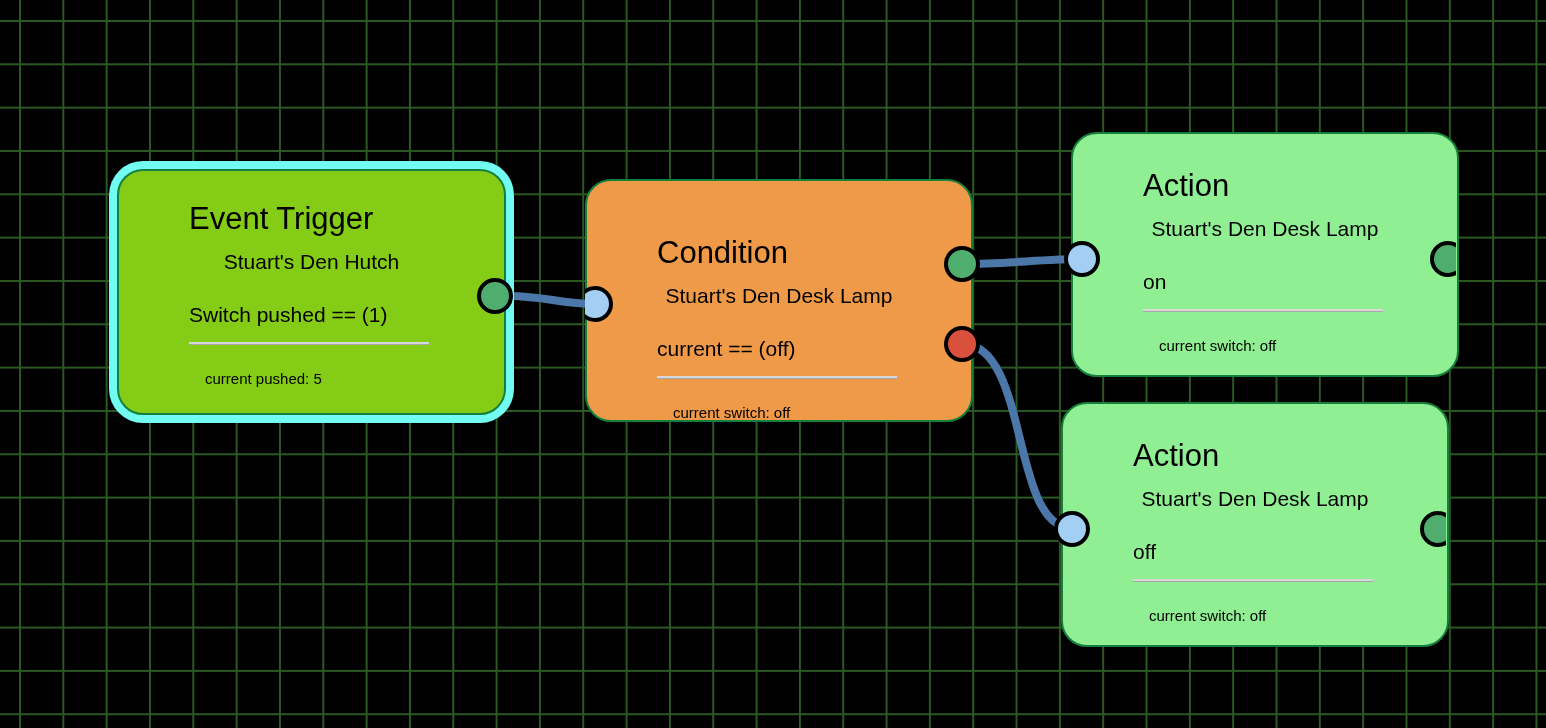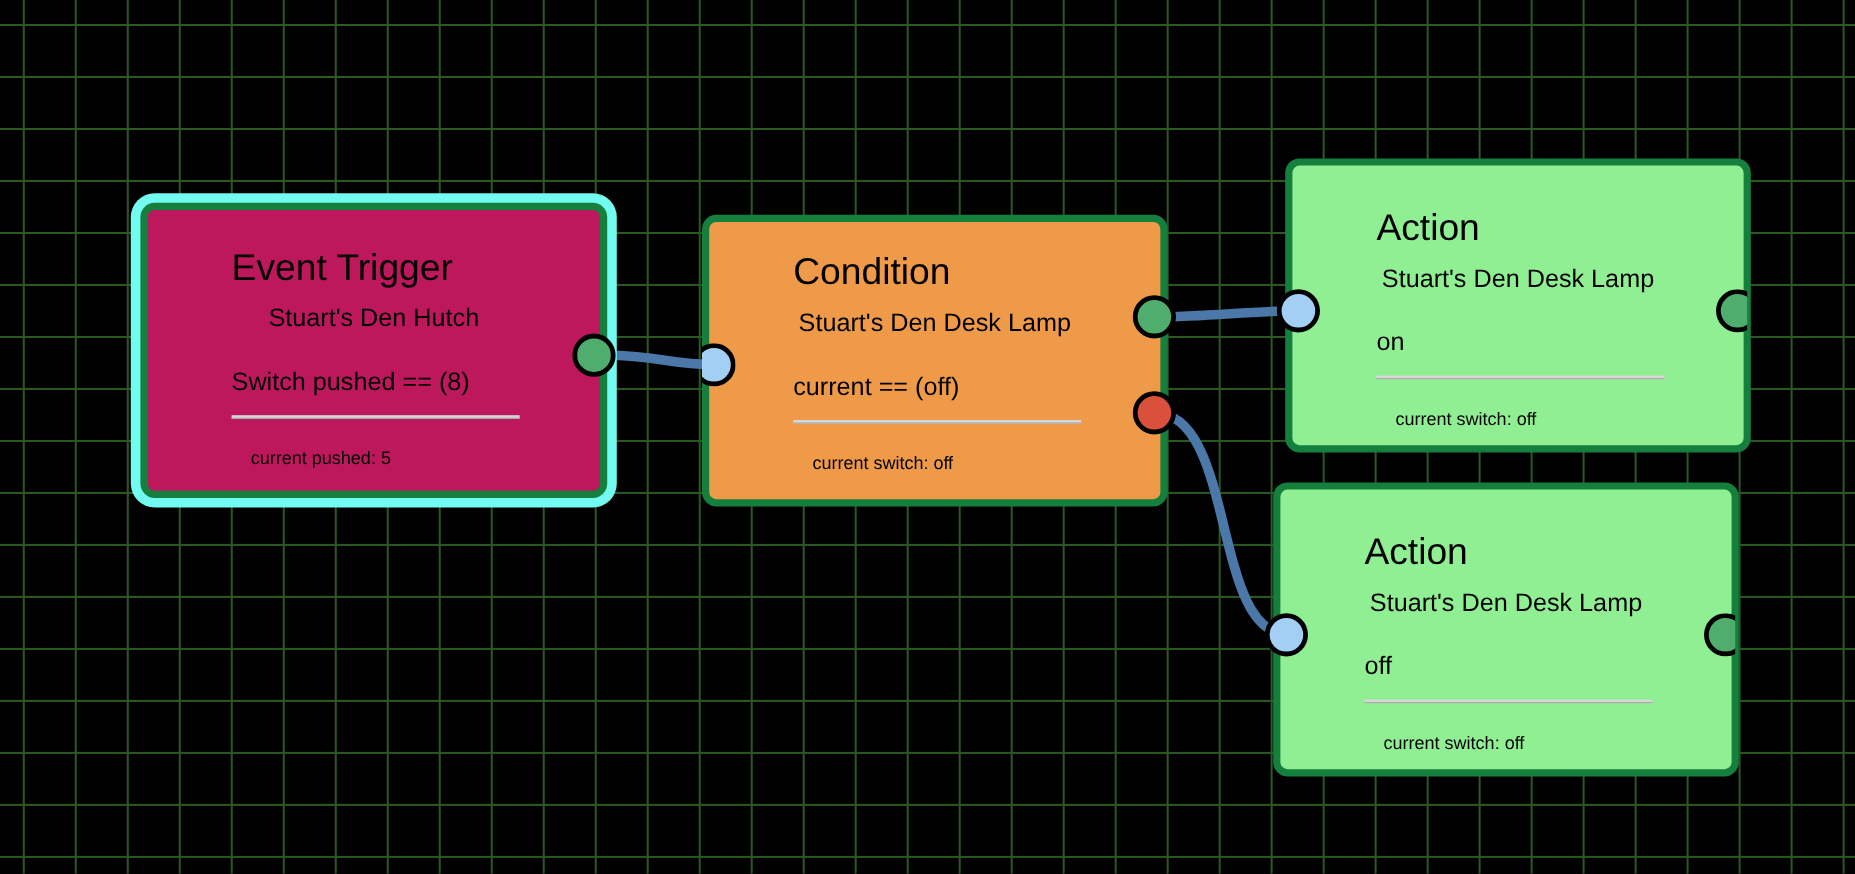--- a/index.html
+++ b/index.html
@@ -9,25 +9,25 @@
     background-image:
       linear-gradient(to right, #2a5a22 0, #2a5a22 2px, transparent 2px),
       linear-gradient(to bottom, #2a5a22 0, #2a5a22 2px, transparent 2px);
     background-size:43.33px 43.33px, 43.33px 43.33px;
     background-position:19px 0, 0 20px;
     font-family:"Liberation Sans", sans-serif;
   }
   #wires { position:absolute; left:0; top:0; width:1546px; height:728px; z-index:1; }
   .wire { fill:none; stroke:#4b78a8; stroke-width:8; stroke-linecap:round; }
   .node {
-    position:absolute; box-sizing:border-box; border:6px solid #15803d;
-    border-radius:12px; z-index:2; overflow:hidden;
+    position:absolute; box-sizing:border-box; border:2px solid #15803d;
+    border-radius:26px; z-index:2; overflow:hidden;
   }
   .node.selected { box-shadow:0 0 0 8px #72fbf0; }
-  .node.trigger { background:#be185d; }
+  .node.trigger { background:#84cc16; }
   .node.condition { background:#ef9a48; }
   .node.action { background:#90ef93; }
   .node .content { position:absolute; left:70px; right:70px; top:0; color:#000; }
   .node .title { font-size:31px; margin-top:30px; line-height:36px; }
   .node .line1 { font-size:21px; margin-top:12px; line-height:26px;text-align:center; }
   .node .line2 { font-size:21px; margin-top:27px; line-height:26px; }
   .node .divider { height:2px; background:#d8d8d8; border-bottom:1px solid #a8a8a8; margin-top:14px; width:240px; }
   .node .current { font-size:15px; margin-top:20px; margin-left:16px; line-height:28px; }
   .port {
     position:absolute; width:28px; height:28px; border:4px solid #000; border-radius:50%;
@@ -43,30 +43,30 @@
 <svg id="wires" xmlns="http://www.w3.org/2000/svg">
   <path class="wire" d="M 505 296 C 550 296, 555 304, 598 304"></path>
   <path class="wire" d="M 962 264 C 1010 264, 1040 259, 1085 259"></path>
   <path class="wire" d="M 962 344 C 1030 344, 1010 528, 1072 528"></path>
 </svg>
 
 <div class="node trigger selected" style="left:117px; top:169px; width:389px; height:246px;">
   <div class="content">
     <div class="title">Event Trigger</div>
     <div class="line1">Stuart's Den Hutch</div>
-    <div class="line2">Switch pushed == (8)</div>
+    <div class="line2">Switch pushed == (1)</div>
     <div class="divider"></div>
     <div class="current">current pushed: 5</div>
   </div>
 </div>
 <div class="port out" style="left:477px; right:auto; top:278px;"></div>
 
 <div class="node condition" style="left:585px; top:179px; width:388px; height:243px;">
   <div class="content">
-    <div class="title" style="margin-top:24px;">Condition</div>
+    <div class="title" style="margin-top:54px;">Condition</div>
     <div class="line1">Stuart's Den Desk Lamp</div>
     <div class="line2">current == (off)</div>
     <div class="divider"></div>
     <div class="current">current switch: off</div>
   </div>
 </div>
 <div class="port in" style="left:577px; top:286px; clip-path:inset(0 0 0 8px);"></div>
 <div class="port out" style="left:944px; right:auto; top:246px;"></div>
 <div class="port out false" style="left:944px; right:auto; top:326px;"></div>
 

